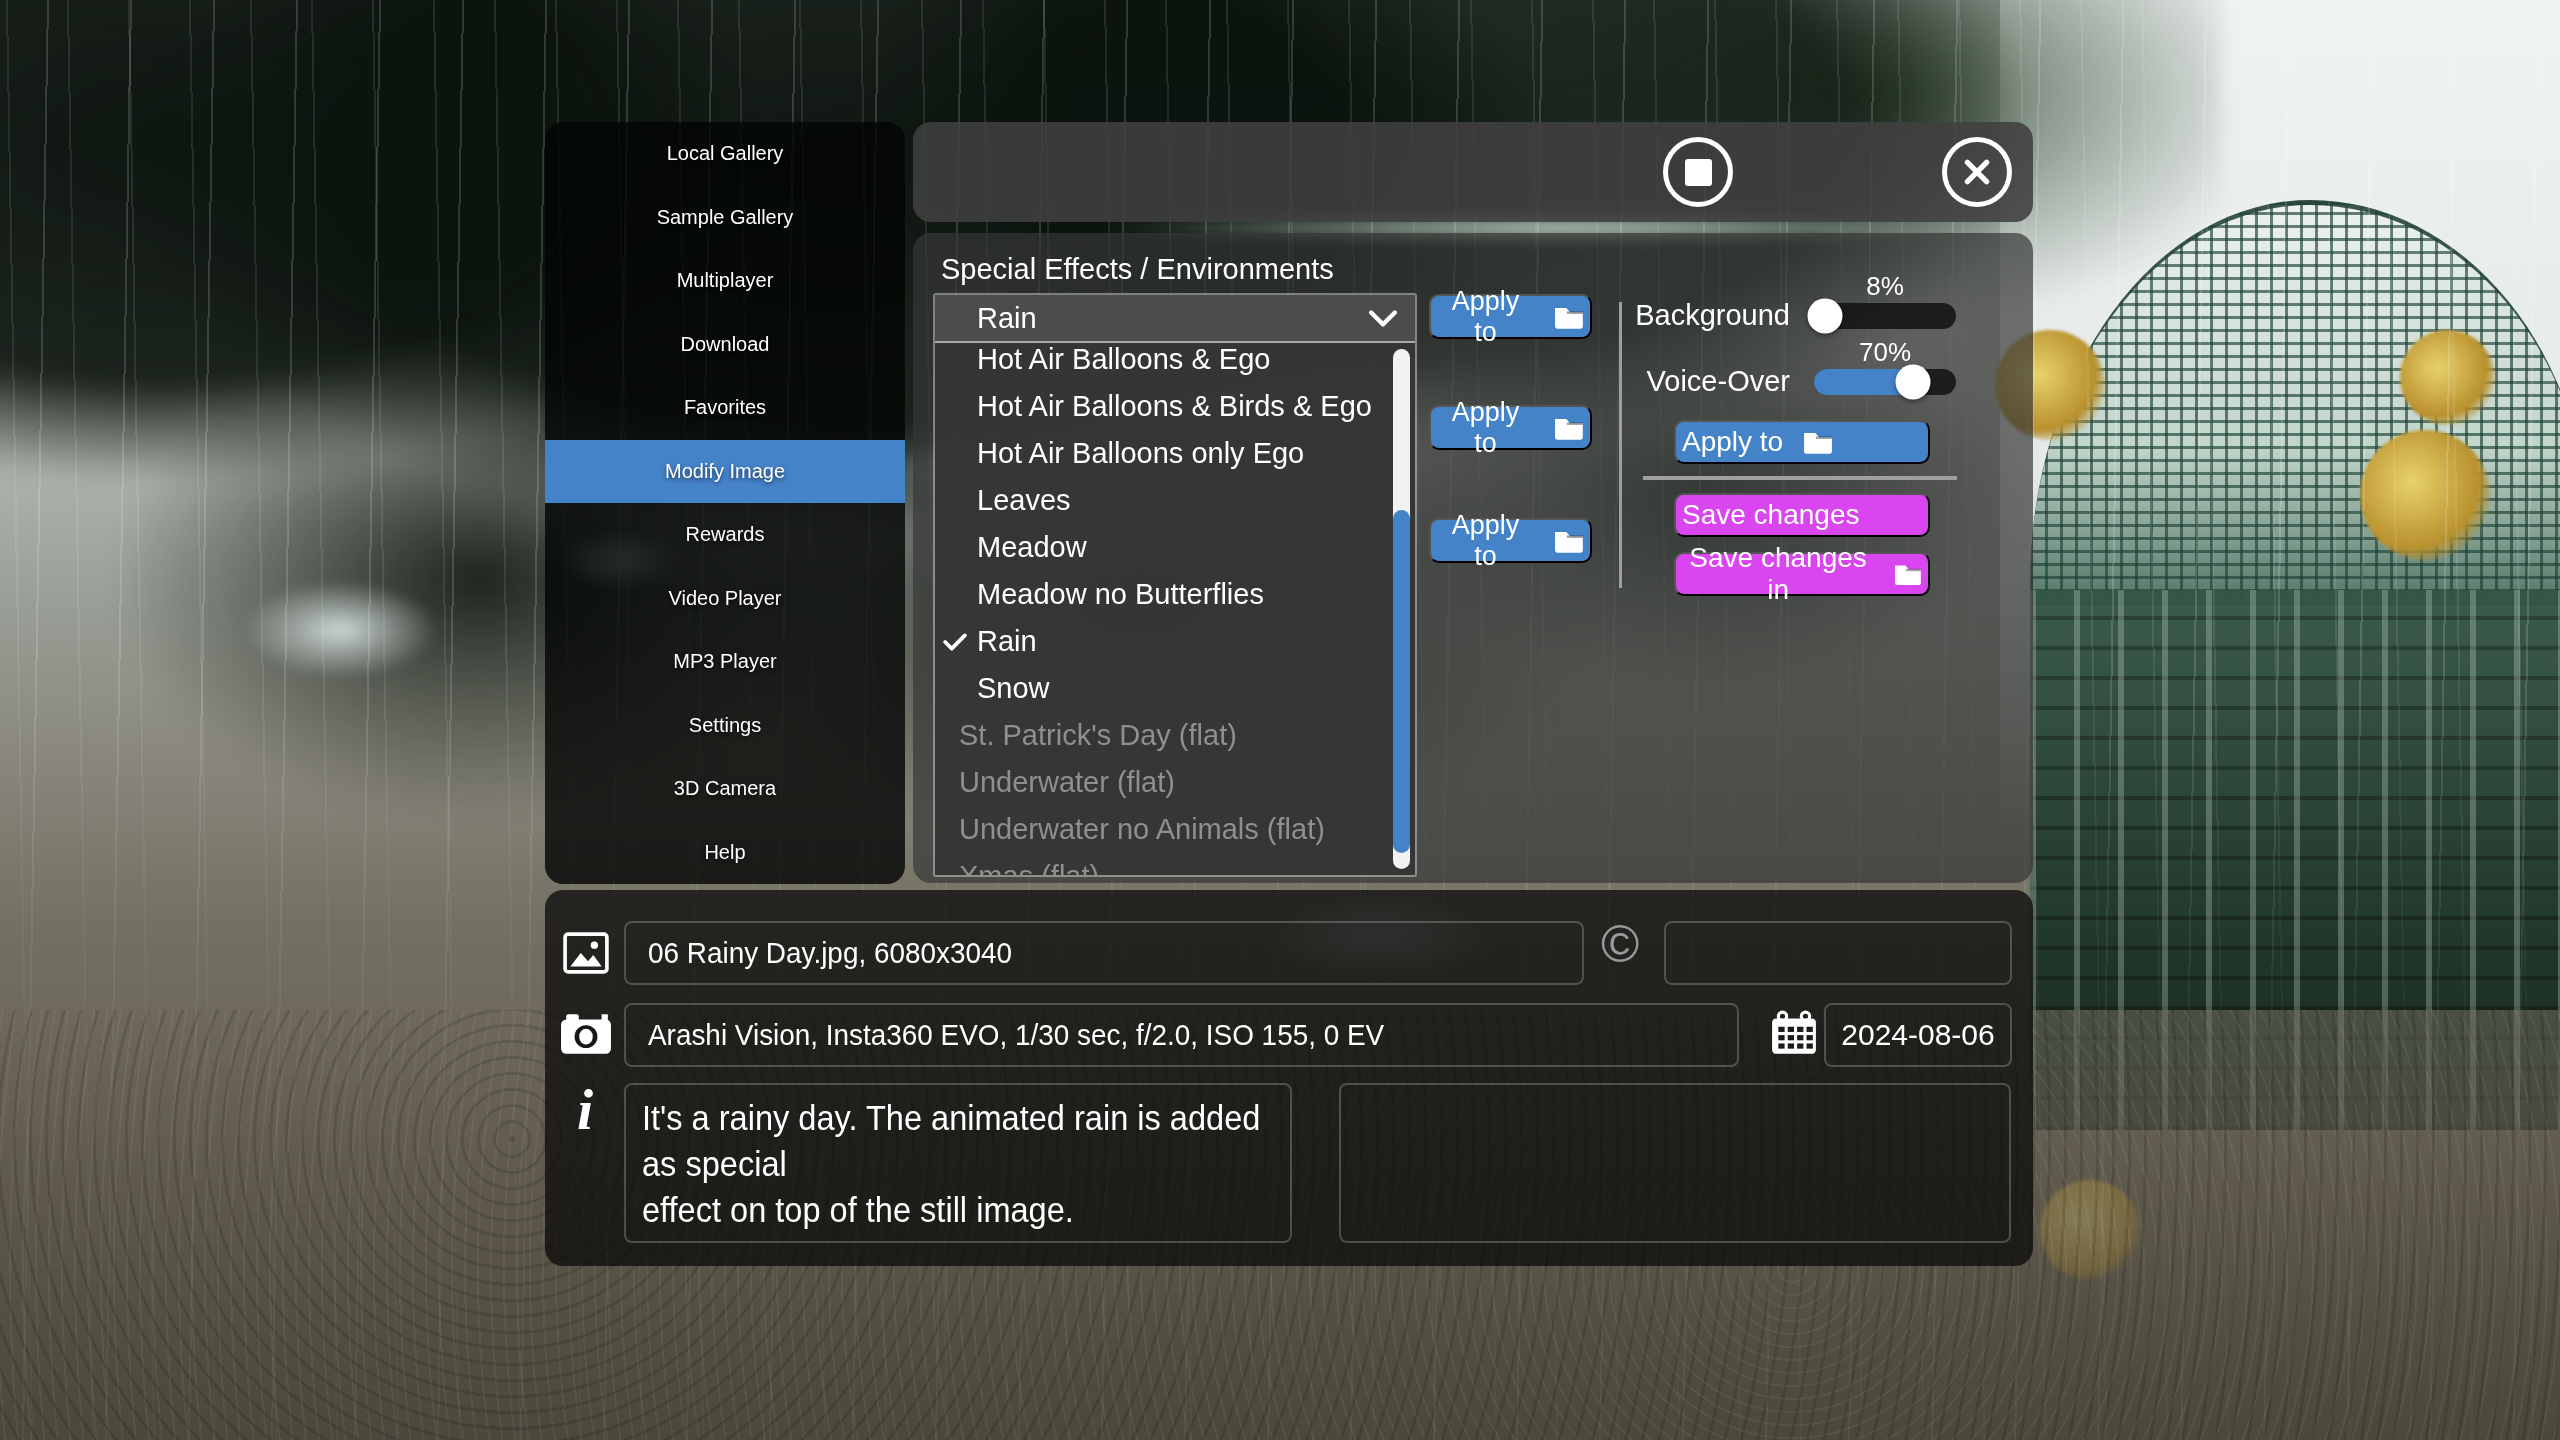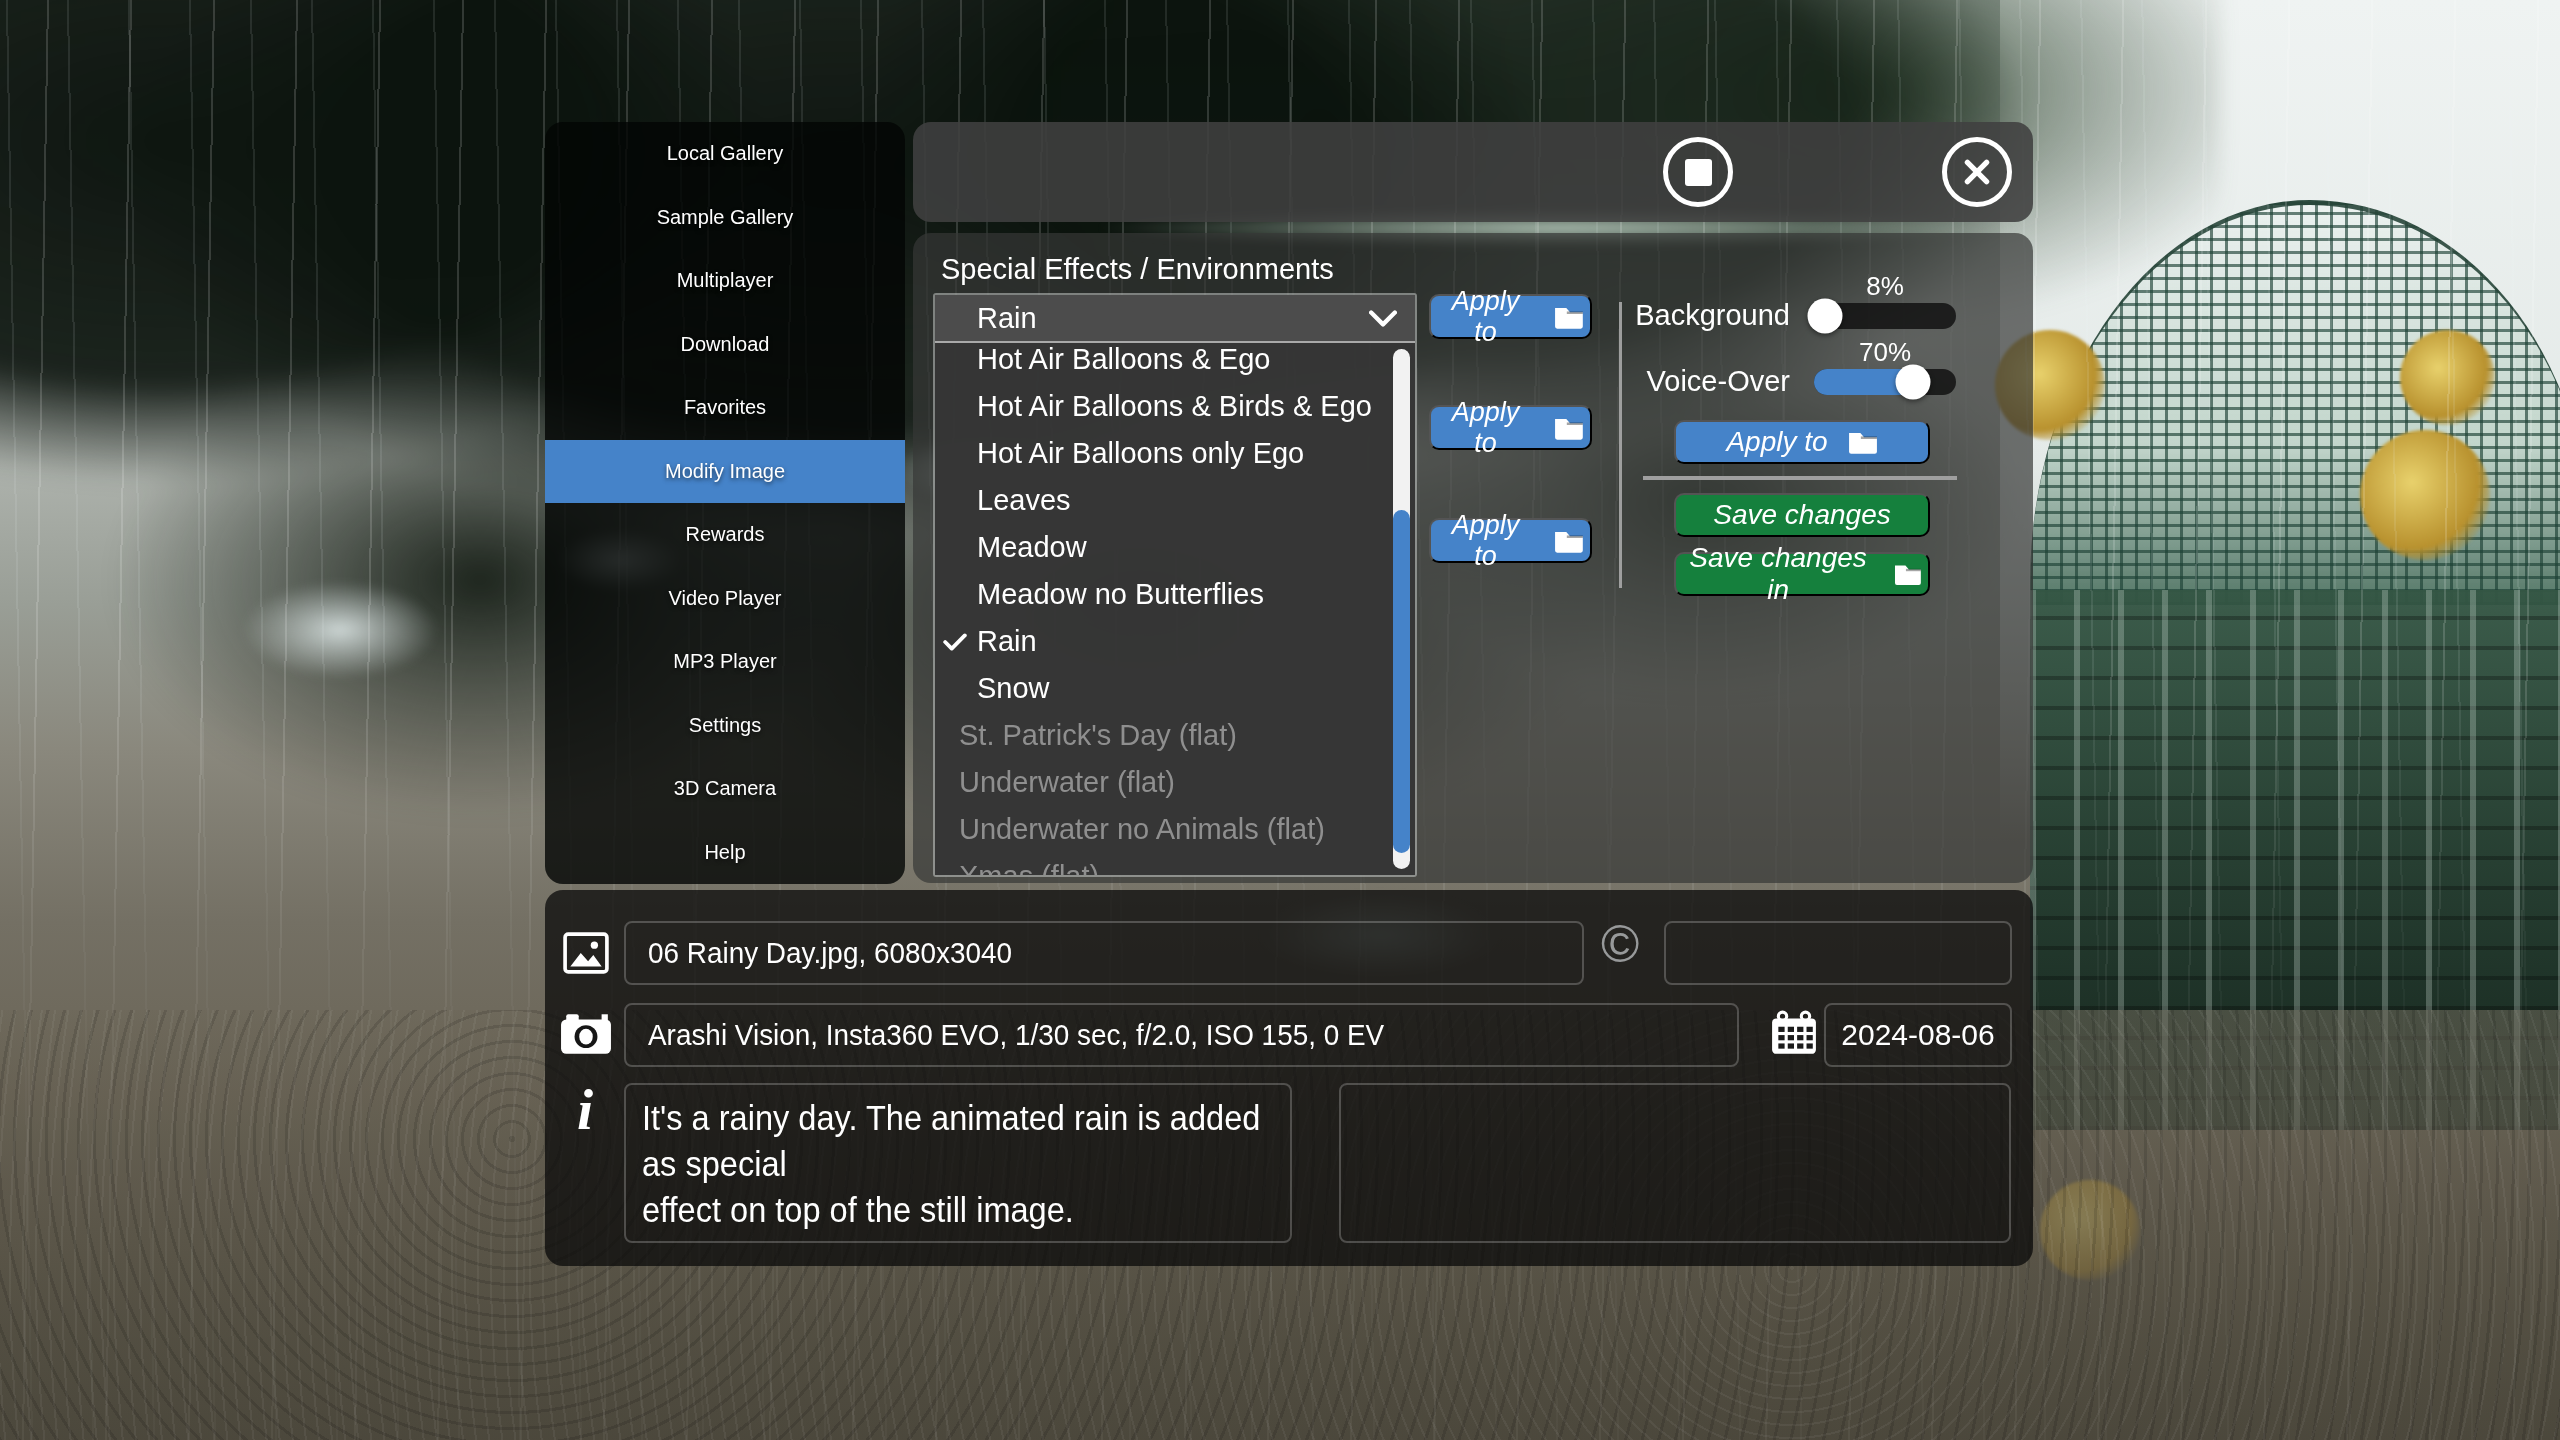--- a/index.html
+++ b/index.html
@@ -82,24 +82,24 @@
   .combo-list{height:532px;background:rgba(54,54,54,.97);position:relative;
       display:flex;flex-direction:column;overflow:hidden;gap:14px;}
   .opt{flex:1;display:flex;align-items:center;padding-left:42px;font-size:29px;position:relative;}
   .opt.disabled{color:#8f8f8f;padding-left:24px;}
   .opt .chk{position:absolute;left:8px;top:50%;transform:translateY(-50%);}
   .scrollbar{position:absolute;right:5px;top:6px;bottom:6px;width:17px;
       background:#f2f2f2;border-radius:9px;}
   .scroll-thumb{position:absolute;left:0;width:17px;top:31%;height:66%;
       background:#4583c9;border-radius:9px;}
 
-  .btn{display:flex;align-items:center;justify-content:center;gap:20px;
-      color:#fff;border-radius:10px;box-sizing:border-box;font-style:italic;}
+  .btn{display:flex;align-items:center;justify-content:flex-start;gap:20px;
+      color:#fff;border-radius:10px;box-sizing:border-box;}
   .btn-blue{background:#4583c9;}
-  .btn-green{background:#15803d;}
+  .btn-green{background:#d946ef;}
   .apply-sm{position:absolute;left:516px;width:163px;height:45px;font-size:27px;}
   .apply-sm.a1{top:61px;} .apply-sm.a2{top:172px;} .apply-sm.a3{top:285px;}
   .vdiv{position:absolute;left:706px;top:69px;width:3px;height:286px;background:rgba(175,175,175,.85);}
 
   .pct{position:absolute;left:901px;width:142px;text-align:center;font-size:26px;}
   .pct.p1{top:38px;} .pct.p2{top:104px;}
   .sl-label{position:absolute;left:560px;width:317px;text-align:right;font-size:29px;}
   .sl-label.l1{top:66px;} .sl-label.l2{top:132px;}
   .track{position:absolute;left:901px;width:142px;height:26px;background:rgba(18,18,18,.85);
       border-radius:13px;}

